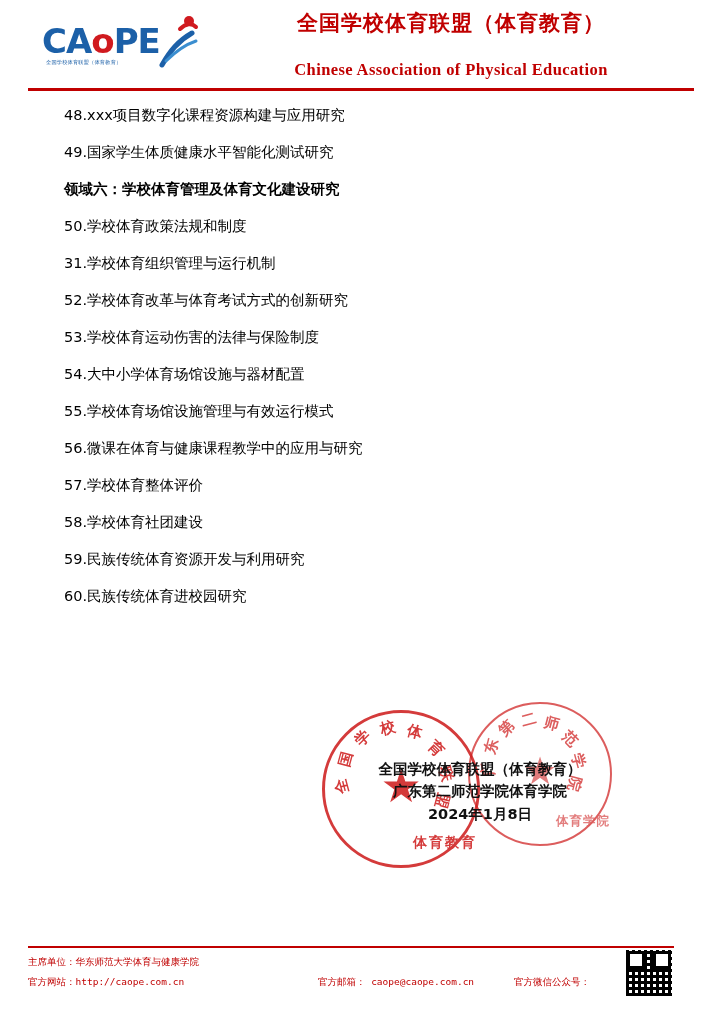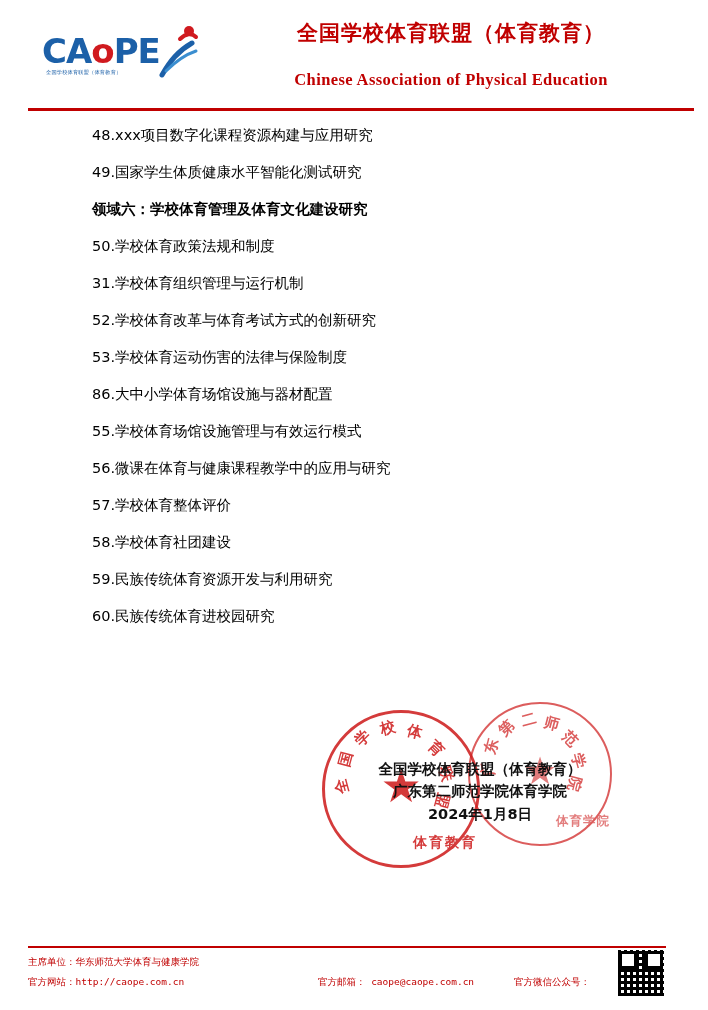--- a/index.html
+++ b/index.html
@@ -19,21 +19,21 @@
   .page {
     position: relative;
     width: 708px;
     height: 1010px;
     box-sizing: border-box;
   }
 
   
   .header {
     position: relative;
-    height: 108px;
+    height: 88px;
     display: flex;
     align-items: center;
     padding: 0 18px 0 28px;
     box-sizing: border-box;
   }
   .logo {
     position: relative;
     width: 160px;
     height: 74px;
     flex: 0 0 auto;
@@ -93,21 +93,21 @@
 
   .header-rule {
     position: relative;
     height: 3px;
     background: #c00000;
     margin: 0 14px 0 28px;
   }
 
   
   .content {
-    padding: 14px 40px 0 92px;
+    padding: 14px 40px 0 64px;
   }
   .item {
     font-family: "DejaVu Sans", sans-serif;
     font-size: 14.5px;
     line-height: 1.45;
     color: #000000;
     margin-bottom: 16px;
     white-space: nowrap;
   }
   .item.heading {
@@ -201,20 +201,21 @@
     white-space: nowrap;
   }
 
   
   .footer {
     position: absolute;
     left: 0;
     bottom: 0;
     width: 680px;
     height: 64px;
+    padding-left: 8px;
   }
   .footer-rule {
     position: absolute;
     left: 28px;
     right: 14px;
     top: 0;
     height: 2px;
     background: #c00000;
   }
   .footer-row {
@@ -283,21 +284,21 @@
   <div class="header-rule"></div>
 
   <div class="content">
     <div class="item">48.xxx项目数字化课程资源构建与应用研究</div>
     <div class="item">49.国家学生体质健康水平智能化测试研究</div>
     <div class="item heading">领域六：学校体育管理及体育文化建设研究</div>
     <div class="item">50.学校体育政策法规和制度</div>
     <div class="item">31.学校体育组织管理与运行机制</div>
     <div class="item">52.学校体育改革与体育考试方式的创新研究</div>
     <div class="item">53.学校体育运动伤害的法律与保险制度</div>
-    <div class="item">86.大中小学体育场馆设施与器材配置</div>
+    <div class="item">54.大中小学体育场馆设施与器材配置</div>
     <div class="item">55.学校体育场馆设施管理与有效运行模式</div>
     <div class="item">56.微课在体育与健康课程教学中的应用与研究</div>
     <div class="item">57.学校体育整体评价</div>
     <div class="item">58.学校体育社团建设</div>
     <div class="item">59.民族传统体育资源开发与利用研究</div>
     <div class="item">60.民族传统体育进校园研究</div>
   </div>
 
   <div class="stamp-area">
 

